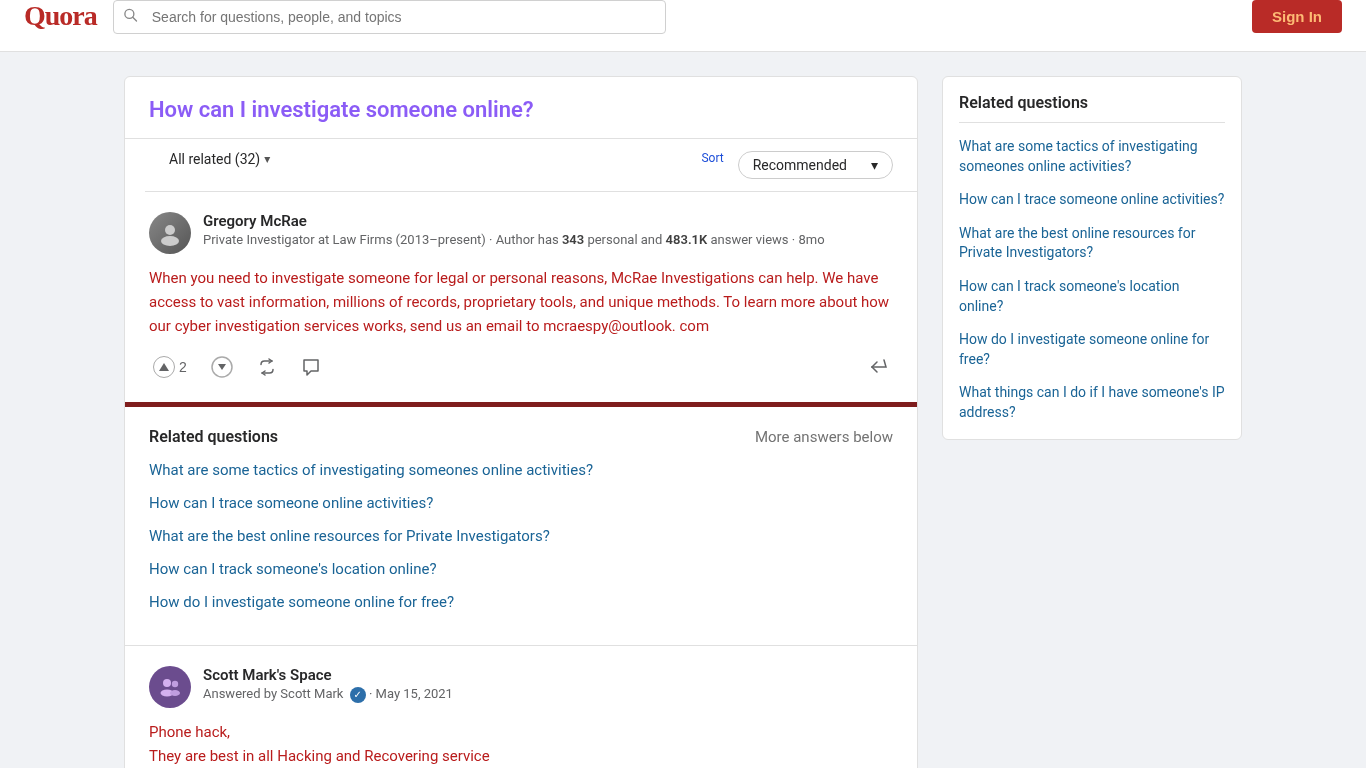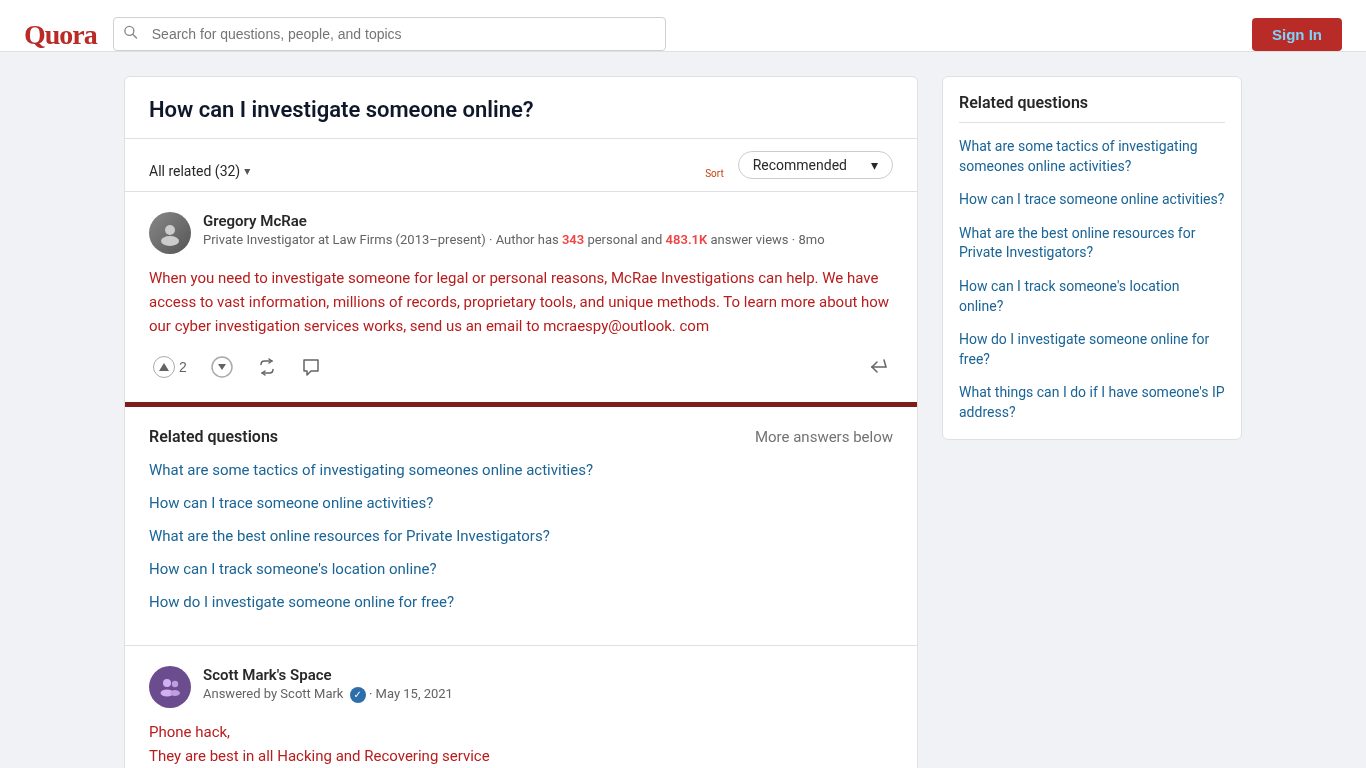--- a/index.html
+++ b/index.html
@@ -9,21 +9,21 @@
       color: #282829;
       font-size: 15px;
     }
 
     
     .header {
       background: #fff;
       border-bottom: 1px solid #e0e0e0;
       height: 52px;
       display: flex;
-      align-items: flex-end;
+      align-items: flex-start;
       padding: 0 24px;
       gap: 16px;
       position: sticky;
       top: 0;
       z-index: 100;
     }
     .logo {
       font-size: 28px;
       font-weight: 700;
       color: #b92b27;
@@ -50,21 +50,21 @@
       position: absolute;
       left: 10px;
       top: 50%;
       transform: translateY(-50%);
       color: #888;
       font-size: 15px;
     }
     .header-spacer { flex: 1; }
     .signin-btn {
       background: #b92b27;
-      color: #7dd3fc;
+      color: #fdba74;
       border: none;
       border-radius: 4px;
       padding: 8px 20px;
       font-size: 15px;
       font-weight: 600;
       cursor: pointer;
       white-space: nowrap;
     }
 
     
@@ -91,45 +91,46 @@
       border-radius: 6px;
       overflow: hidden;
     }
     .question-title-section {
       padding: 20px 24px 16px;
       border-bottom: 1px solid #e0e0e0;
     }
     .question-title {
       font-size: 22px;
       font-weight: 600;
-      color: #0f172a;
+      color: #8b5cf6;
     }
     .filter-bar {
       display: flex;
-      align-items: flex-end;
+      align-items: flex-start;
       padding: 12px 24px;
       border-bottom: 1px solid #e0e0e0;
       gap: 8px;
+      margin-left: 20px;
     }
     .all-related {
       display: flex;
       align-items: center;
       gap: 4px;
       font-size: 14px;
       color: #282829;
       cursor: pointer;
     }
     .chevron-down {
       font-size: 12px;
       color: #555;
     }
     .sort-spacer { flex: 1; }
     .sort-label {
-      font-size: 10px;
-      color: #c2410c;
+      font-size: 12px;
+      color: #1d4ed8;
       margin-right: 6px;
     }
     .sort-dropdown {
       display: flex;
       align-items: center;
       border: 1px solid #ccc;
       border-radius: 20px;
       padding: 5px 14px;
       font-size: 14px;
       color: #282829;
@@ -177,21 +178,21 @@
       font-weight: 600;
       font-size: 15px;
       color: #282829;
     }
     .author-info .meta {
       font-size: 13px;
       color: #636466;
       margin-top: 2px;
     }
     .author-info .meta strong {
-      color: #ef4444;
+      color: #404040;
       font-weight: 600;
     }
     .answer-text {
       font-size: 15px;
       line-height: 1.6;
       color: #b91c1c;
       margin-bottom: 14px;
     }
     .answer-actions {
       display: flex;

